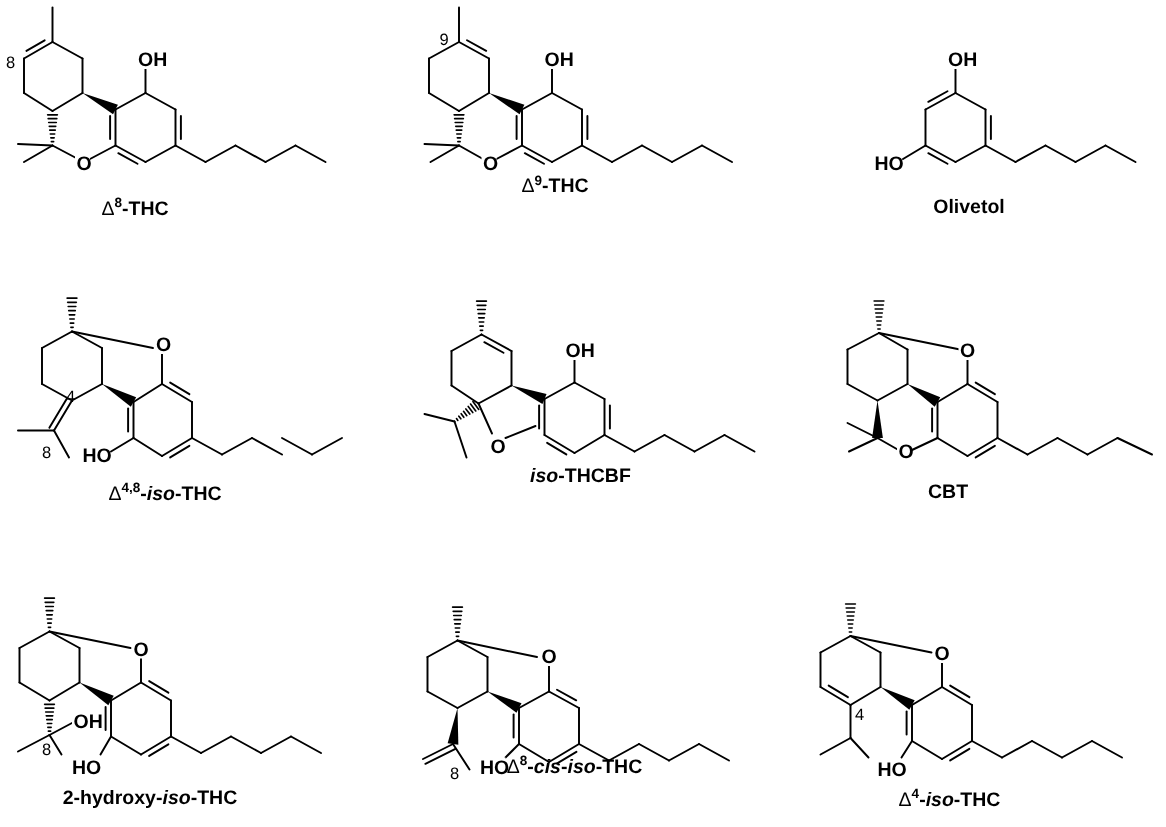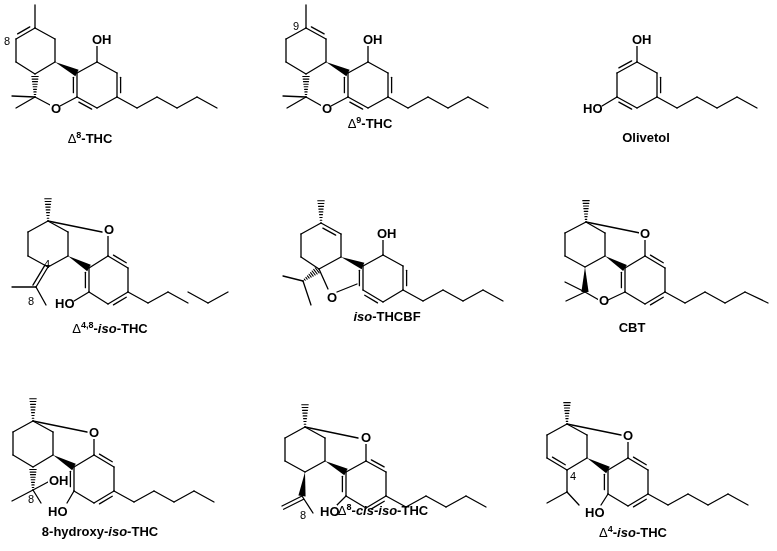--- a/index.html
+++ b/index.html
@@ -411,15 +411,15 @@
   </svg>
 
 <div id="captions"></div>
 
 <div class="caption" style="left: 90px; top: 131px;"><span style="font-weight: normal;">Δ</span><sup>8</sup><span>-THC</span></div>
 <div class="caption" style="left: 370px; top: 116px;"><span style="font-weight: normal;">Δ</span><sup>9</sup><span>-THC</span></div>
 <div class="caption" style="left: 646px; top: 131px;"><span>Olivetol</span></div>
 <div class="caption" style="left: 110px; top: 321px;"><span style="font-weight: normal;">Δ</span><sup>4,8</sup>-<i>iso</i><span>-THC</span></div>
 <div class="caption" style="left: 387px; top: 310px;"><i>iso</i><span>-THCBF</span></div>
 <div class="caption" style="left: 632px; top: 321px;"><span>CBT</span></div>
-<div class="caption" style="left: 100px; top: 525px;"><span>8-hydroxy-</span><i>iso</i><span>-THC</span></div>
+<div class="caption" style="left: 100px; top: 525px;"><span>2-hydroxy-</span><i>iso</i><span>-THC</span></div>
 <div class="caption" style="left: 383px; top: 503px;"><span style="font-weight: normal;">Δ</span><sup>8</sup>-<i>cis</i>-<i>iso</i><span>-THC</span></div>
 <div class="caption" style="left: 633px; top: 525px;"><span style="font-weight: normal;">Δ</span><sup>4</sup>-<i>iso</i><span>-THC</span></div>
 
 </body></html>

